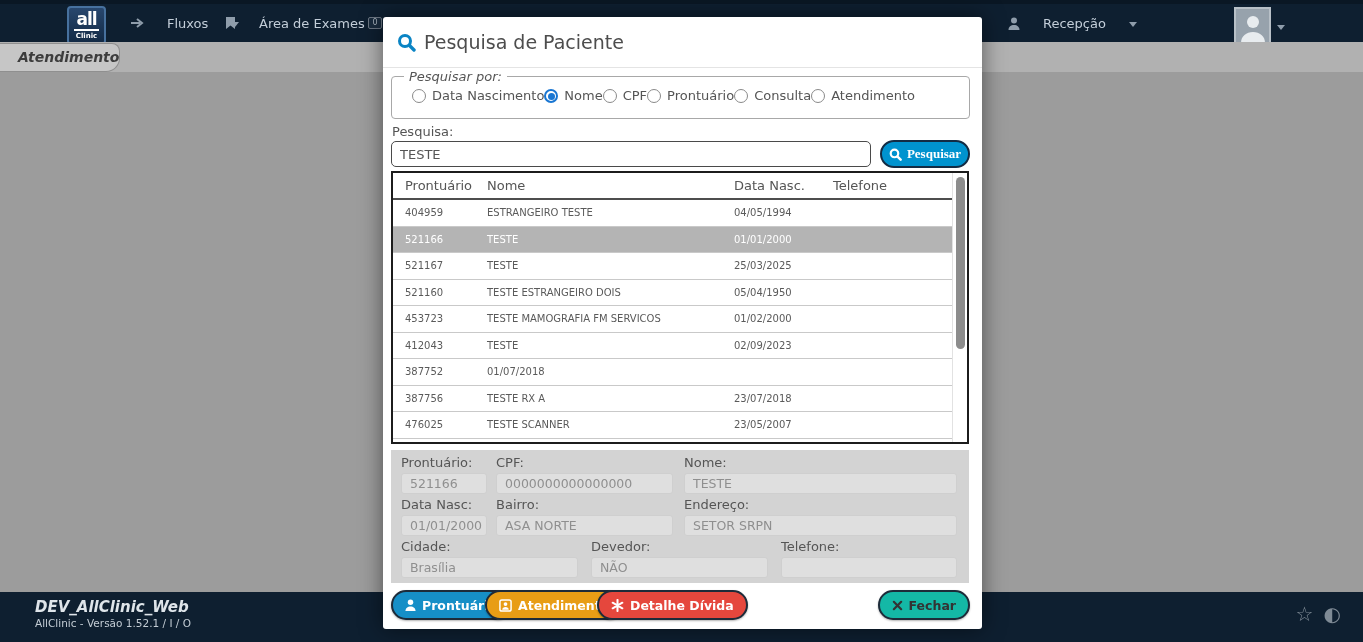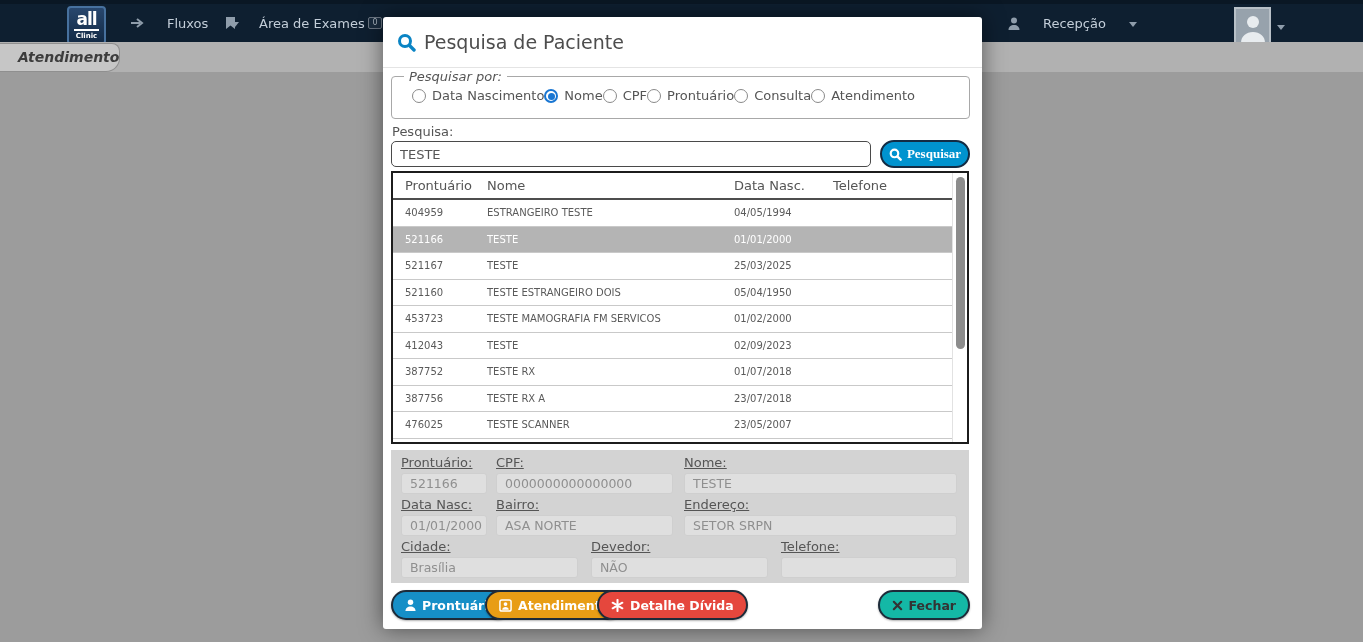--- a/index.html
+++ b/index.html
@@ -57,21 +57,21 @@
   .c1 { width:94px; padding-left:12px; flex:none; }
   .c2 { width:247px; flex:none; }
   .c3 { width:99px; flex:none; }
   .c4 { flex:1; }
   .tscroll { position:absolute; right:0; top:0; width:15px; height:100%; background:#fff; border-left:1px solid #e2e2e2; }
   .tthumb { position:absolute; left:2.5px; top:4px; width:9px; height:172px; background:#8c8c8c; border-radius:5px; cursor:pointer; }
 
   
   .detail { position:absolute; left:8px; top:433px; width:578px; height:133px; background:#d3d3d3; }
   .dfield { position:absolute; }
-  .dlabel { font-size:13px; color:#555; margin-bottom:3px;text-decoration:underline; }
+  .dlabel { font-size:13px; color:#555; margin-bottom:3px; }
   .dval { height:21px; background:#dfdfdf; border:1px solid #cfcfcf; border-radius:3px; font-size:12.5px; color:#8f8f8f; line-height:19px; padding-left:8px; overflow:hidden; white-space:nowrap; }
 
   
   .m-footer { position:absolute; left:0; top:566px; width:100%; height:46px; }
   .mbtn { position:absolute; top:7px; height:30px; border:2px solid #1d2b39; border-radius:15px; color:#fff; font-size:12.5px; font-weight:bold; display:flex; align-items:center; justify-content:center; gap:6px; cursor:pointer; font-family:inherit; padding:0 12px; box-shadow:0 1px 2px rgba(0,0,0,.3); }
   .mbtn-blue { left:8px; background:#168fc7; }
   .mbtn-orange { left:102px; background:#e89d15; }
   .mbtn-red { left:214px; background:#e5473d; }
   .mbtn-gray { right:12px; background:#14b8a6; color:#333; }
 </style>
@@ -128,20 +128,28 @@
           <path d="M1 30c0-7 5.4-11 12-11s12 4 12 11z" fill="#e8ecef"></path>
         </svg>
     </div>
     <span class="caret avatar-caret"></span>
   </div>
 
   <div class="tabstrip">
     <div class="tab">Atendimento</div>
   </div>
 
+  <div class="page-footer">
+    <div class="pf-name">DEV_AllClinic_Web</div>
+    <div class="pf-version">AllClinic - Versão 1.52.1 / I / O</div>
+    <div class="pf-icons">
+      <span>☆</span>
+      <span>◐</span>
+    </div>
+  </div>
 
   <div class="modal">
 
     <div class="m-header">
       <svg width="19" height="19" viewBox="0 0 19 19">
         <circle cx="8" cy="8" r="5.5" stroke="#0a84c4" stroke-width="3" fill="none"></circle>
         <path d="M12.5 12.5 L17 17" stroke="#0a84c4" stroke-width="3.4" stroke-linecap="round"></path>
       </svg>
       <span class="m-title">Pesquisa de Paciente</span>
     </div>
@@ -225,21 +233,20 @@
             <span class="c4"></span>
           </div>
           <div class="trow">
             <span class="c1">412043</span>
             <span class="c2">TESTE</span>
             <span class="c3">02/09/2023</span>
             <span class="c4"></span>
           </div>
           <div class="trow">
             <span class="c1">387752</span>
-            <span class="c2">TESTE RX</span>
             <span class="c3">01/07/2018</span>
             <span class="c4"></span>
           </div>
           <div class="trow">
             <span class="c1">387756</span>
             <span class="c2">TESTE RX A</span>
             <span class="c3">23/07/2018</span>
             <span class="c4"></span>
           </div>
           <div class="trow">

